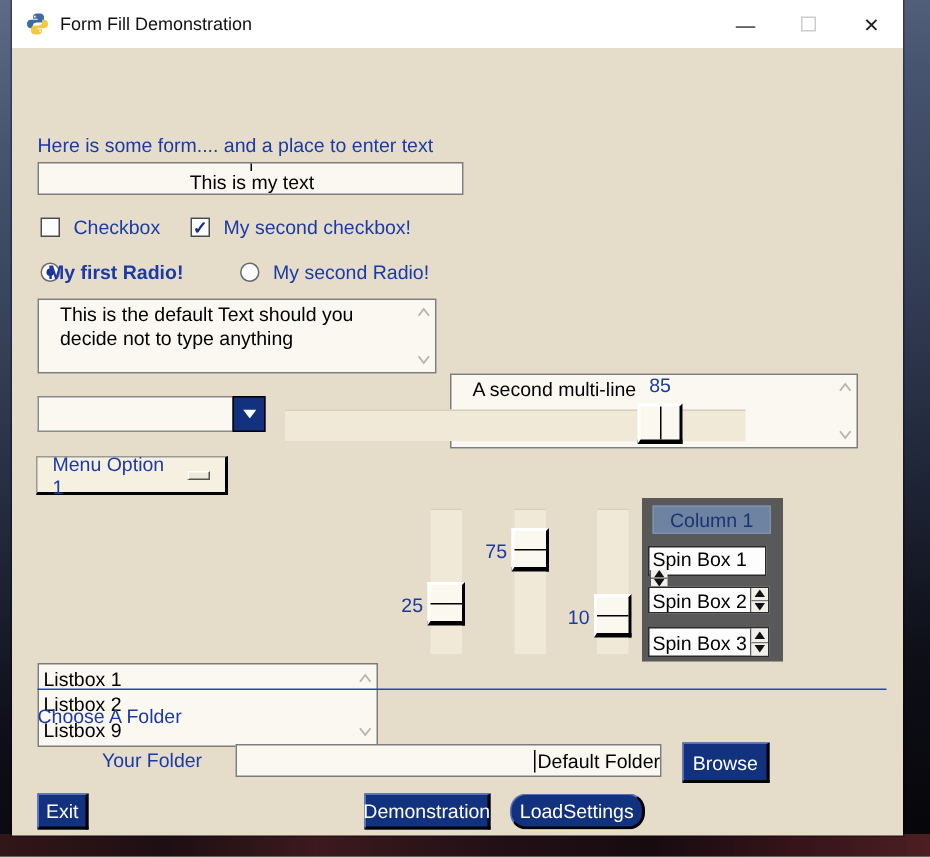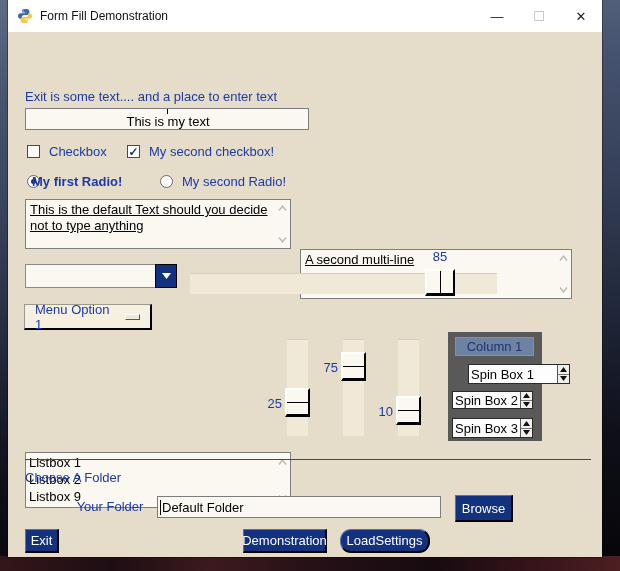--- a/index.html
+++ b/index.html
@@ -39,21 +39,21 @@
   .caret { display:inline-block; width:1px; height:15px; background:#000; margin-right:1px; }
 
   .checkbox-box { width:13px; height:13px; background:#fdfdfd; border:1px solid #4a4a4a;
     display:flex; align-items:center; justify-content:center; font-size:12px; font-weight:bold; color:#1b2f8a; line-height:1; }
   .radio-circle { width:13px; height:13px; background:#fdfdfd; border:1px solid #6a6a6a; border-radius:50%;
     display:flex; align-items:center; justify-content:center; }
   .radio-dot { width:5px; height:5px; border-radius:50%; background:#1b2f8a; }
 
   .multiline {
     background:#faf8f1; border:1px solid #7d7d7d; color:#000; font-size:13px; line-height:16px;
-    padding:2px 16px 2px 4px; position:relative; overflow:hidden;text-decoration:underline;
+    padding:2px 16px 2px 14px; position:relative; overflow:hidden;
   }
   .scroll-arrow { position:absolute; right:2px; width:11px; height:8px; }
 
   .combo { display:flex; }
   .combo-field { flex:1; background:#faf8f1; border:1px solid #8a8a8a; border-right:none; }
   .combo-btn { width:22px; background:#12317e; border:1px solid #000;
     display:flex; align-items:center; justify-content:center; }
 
   .trough { background:#f0e9d8; border-top:1px solid #d6cfba; }
   .slider-handle {
@@ -72,21 +72,21 @@
   }
   .menu-indicator { margin-left:14px; width:16px; height:6px; background:#efe9d8;
     border-top:1px solid #fff; border-left:1px solid #fff; border-right:1px solid #555; border-bottom:1px solid #555; }
 
   .listbox {
     background:#faf8f1; border:1px solid #7d7d7d; font-size:13px; color:#000;
     padding:1px 14px 1px 3px; position:relative; overflow:hidden;
   }
   .listbox .row { line-height:17px; white-space:nowrap; }
 
-  .table-frame { background:#595959;margin-left:20px; }
+  .table-frame { background:#595959; }
   .table-header { position:absolute; background:#6d83a1; color:#1c3470; font-size:13px;
     display:flex; align-items:center; justify-content:center; border:1px solid #7e91ab; }
   .spinbox { position:absolute; background:#fdfdfd; border:1px solid #2a2a2a; display:flex; }
   .spin-text { flex:1; font-size:13px; color:#000; display:flex; align-items:center; padding-left:2px; white-space:nowrap; }
   .spinner { width:12px; display:flex; flex-direction:column; border-left:1px solid #555; }
   .spin-up, .spin-down { flex:1; background:#f1efe9; display:flex; align-items:center; justify-content:center; }
   .spin-up { border-bottom:1px solid #777; }
 
   .btn-navy {
     background:#12317e; color:#fff; font-size:13px;
@@ -120,21 +120,21 @@
             <span class="tb-max-glyph"></span>
           </div>
         <div class="tb-btn">
             <span>✕</span>
           </div>
       </div>
     </div>
 
     <div class="body">
 
-      <div class="abs blue lbl" style="left:17px; top:57px;">Exit is some text.... and a place to enter text</div>
+      <div class="abs blue lbl" style="left:17px; top:57px;">Here is some form.... and a place to enter text</div>
 
       <div class="abs field" style="left:17px; top:76px; width:284px; height:22px;flex-direction:column;">
         <span class="caret"></span>
         <span>This is my text</span>
       </div>
 
       <div class="abs checkbox-box" style="left:19px; top:113px;"></div>
       <div class="abs blue lbl" style="left:41px; top:112px;">Checkbox</div>
       <div class="abs checkbox-box" style="left:119px; top:113px;">
         <span>✓</span>
@@ -180,21 +180,21 @@
       <div class="abs trough" style="left:182px; top:241px; width:307px; height:21px;"></div>
       <div class="abs slider-handle" style="left:417px; top:237px; width:30px; height:27px;">
         <div class="h-line-v"></div>
       </div>
 
       <div class="abs menu-btn" style="left:16px; top:272px; width:128px; height:26px;">
         <span>Menu Option 1</span>
         <span class="menu-indicator"></span>
       </div>
 
-      <div class="abs listbox" style="left:17px; top:320px; width:266px; height:56px;">
+      <div class="abs listbox" style="left:17px; top:310px; width:227px; height:56px;">
         <div class="row">Listbox 1</div>
         <div class="row">Listbox 2</div>
         <div class="row">Listbox 9</div>
         <svg class="scroll-arrow" style="top:5px;" viewBox="0 0 11 8">
             <path d="M2 6.5 L5.5 2 L9 6.5" stroke="#b9b6ac" stroke-width="1.3" fill="none"></path>
           </svg>
         <svg class="scroll-arrow" style="bottom:5px;" viewBox="0 0 11 8">
             <path d="M2 1.5 L5.5 6 L9 1.5" stroke="#b9b6ac" stroke-width="1.3" fill="none"></path>
           </svg>
       </div>
@@ -213,21 +213,21 @@
 
       <div class="abs trough" style="left:390px; top:307px; width:21px; height:97px;"></div>
       <div class="abs slider-val" style="left:361px; top:372px; width:24px; text-align:right;">10</div>
       <div class="abs slider-handle" style="left:388px; top:364px; width:25px; height:29px;">
         <div class="h-line-h"></div>
       </div>
 
       <div class="abs table-frame" style="left:420px; top:300px; width:94px; height:109px;">
         <div class="table-header" style="left:7px; top:5px; width:79px; height:19px;">Column 1</div>
 
-        <div class="spinbox" style="left:20px; top:32px; width:102px; height:20px;">
+        <div class="spinbox" style="left:4px; top:32px; width:79px; height:20px;flex-direction:column;">
           <span class="spin-text">Spin Box 1</span>
           <span class="spinner">
             <span class="spin-up">
                 <svg width="7" height="5" viewBox="0 0 7 5">
                   <path d="M3.5 0 L7 5 L0 5 Z" fill="#111"></path>
                 </svg>
               </span>
             <span class="spin-down">
                 <svg width="7" height="5" viewBox="0 0 7 5">
                   <path d="M0 0 L7 0 L3.5 5 Z" fill="#111"></path>
@@ -265,22 +265,22 @@
                   <path d="M0 0 L7 0 L3.5 5 Z" fill="#111"></path>
                 </svg>
               </span>
           </span>
         </div>
       </div>
 
       <div class="abs divider" style="left:17px; top:427px; width:566px; height:1px;"></div>
       <div class="abs blue lbl" style="left:17px; top:438px;">Choose A Folder</div>
 
-      <div class="abs blue lbl" style="left:60px; top:467px; width:84px; text-align:center;">Your Folder</div>
-      <div class="abs field" style="left:149px; top:464px; width:284px; height:22px;">
+      <div class="abs blue lbl" style="left:60px; top:467px; width:84px; text-align:left;">Your Folder</div>
+      <div class="abs field" style="left:149px; top:464px; width:284px; height:22px;justify-content:flex-end;">
         <span class="caret"></span>
         <span>Default Folder</span>
       </div>
       <div class="abs btn-navy" style="left:447px; top:463px; width:58px; height:27px;">Browse</div>
 
       <div class="abs btn-navy" style="left:17px; top:497px; width:34px; height:24px;">Exit</div>
       <div class="abs btn-navy" style="left:235px; top:497px; width:84px; height:24px;">Demonstration</div>
       <div class="abs btn-navy" style="left:332px; top:497px; width:90px; height:24px;border-radius:11px;">LoadSettings</div>
 
     </div>

